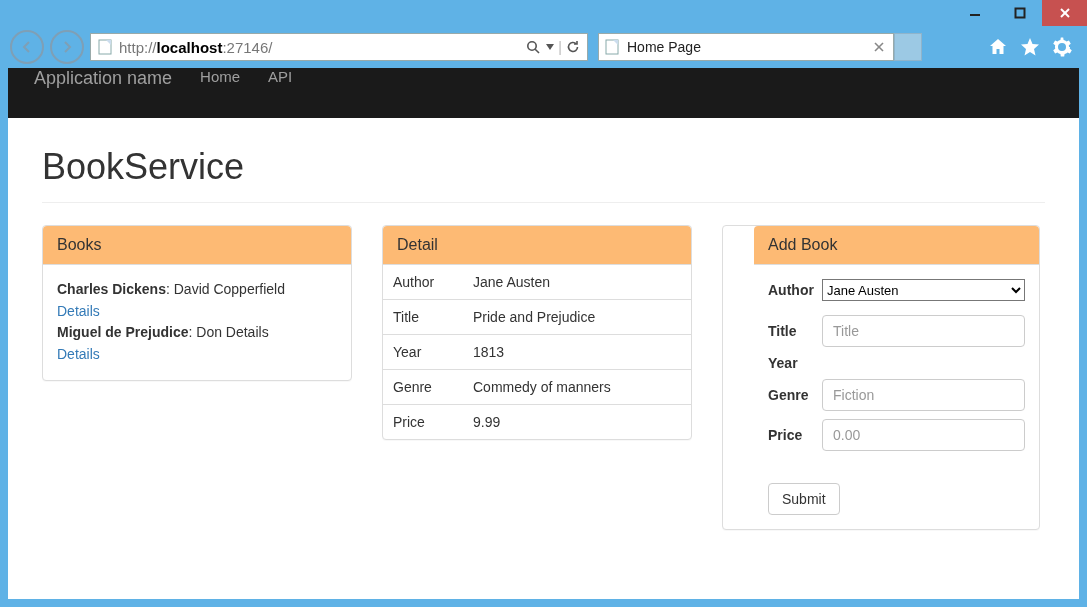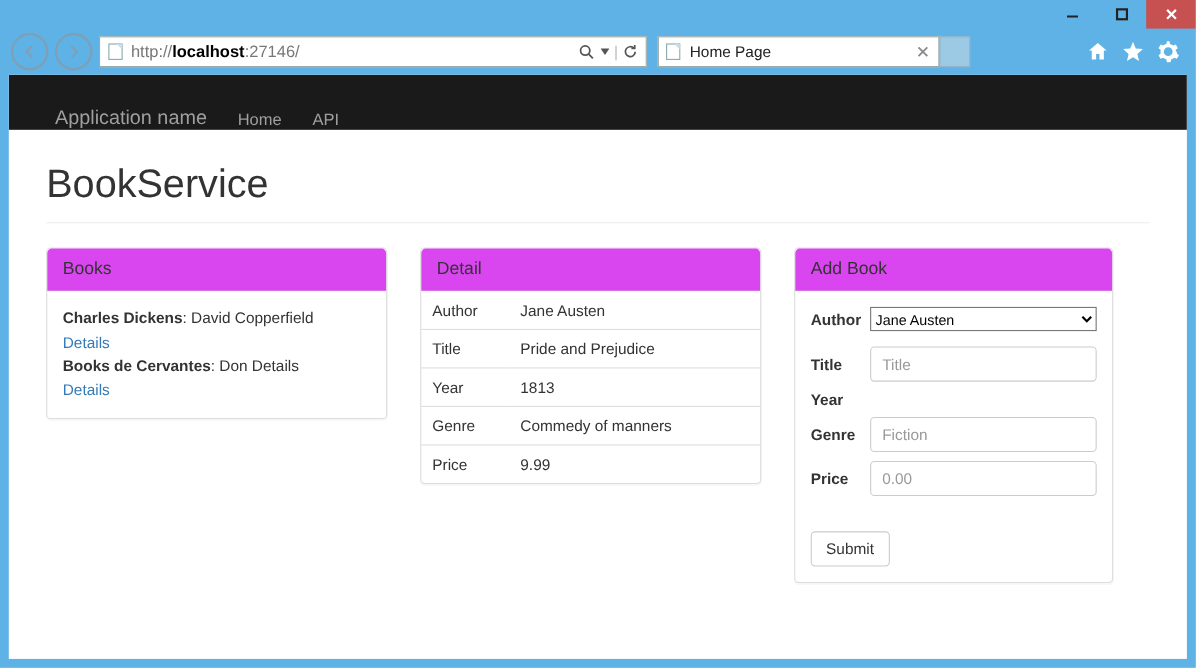--- a/index.html
+++ b/index.html
@@ -21,49 +21,49 @@
   .navbtn svg { stroke: #7f9fb5; fill: none; }
   .urlbox { flex: 0 0 498px; height: 28px; background: #fff; border: 1px solid #9aa; display: flex; align-items: center; padding: 0 4px 0 6px; justify-content: center; }
   .urlbox .pageicon { width: 16px; height: 16px; margin-right: 6px; display: inline-flex; align-items: center; justify-content: center; }
   .urlbox .url { flex: 1; font-size: 15px; color: #777; }
   .urlbox .url b { color: #000; font-weight: 600; }
   .urlbox .search-icon, .urlbox .vbar, .urlbox .refresh-icon, .urlbox .dd-icon { width: 20px; display: inline-flex; align-items: center; justify-content: center; color: #555; }
   .urlbox .dd-icon { width: 14px; }
   .urlbox .vbar { width: 6px; color: #bbb; }
 
   .tabstrip { display: flex; height: 28px; margin-left: 4px; }
-  .tab { width: 256px; background: #fff; border: 1px solid #9aa; display: flex; align-items: center; padding: 0 6px; gap: 6px; }
+  .tab { width: 296px; background: #fff; border: 1px solid #9aa; display: flex; align-items: center; padding: 0 6px; gap: 6px; }
   .tab .tabtitle { flex: 1; font-size: 14px; color: #222; }
   .tab .tabclose { width: 16px; height: 16px; color: #888; display: inline-flex; align-items: center; justify-content: center; cursor: default; }
   .tab .tabicon { width: 16px; height: 16px; }
   .newtab { width: 28px; background: #9cc9e4; border: 1px solid #8fb4cb; }
 
   .toolicons { margin-left: auto; display: flex; gap: 10px; padding-right: 6px; }
   .toolicons .ticon { width: 22px; height: 22px; display: inline-flex; align-items: center; justify-content: center; }
   .toolicons svg { fill: #fff; }
 
   
   .viewport { position: absolute; left: 8px; right: 8px; top: 68px; bottom: 8px; background: #fff; overflow: hidden; }
 
   
-  .navbar { background: #1a1a1a; height: 50px; display: flex; align-items: flex-end; padding: 0 42px; gap: 28px; }
+  .navbar { background: #1a1a1a; height: 50px; display: flex; align-items: flex-start; padding: 0 26px; gap: 28px; }
   .brand { color: #9f9f9f; font-size: 18px; font-weight: 400; }
   .navlink { color: #9f9f9f; font-size: 15px; }
 
   
   .container { padding: 28px 34px; }
   .pagetitle { font-size: 36px; font-weight: 400; color: #333; border-bottom: 1px solid #eee; padding-bottom: 14px; margin-bottom: 22px; }
 
   .row { display: flex; gap: 30px; align-items: flex-start; }
   .panel { border: 1px solid #ddd; border-radius: 4px; background: #fff; box-shadow: 0 1px 1px rgba(0,0,0,0.03); }
-  .panel-heading { background: #d946ef; border-bottom: 1px solid #ddd; border-radius: 4px 4px 0 0; padding: 10px 14px; color: #333; font-size: 16px; }
+  .panel-heading { background: #fdba74; border-bottom: 1px solid #ddd; border-radius: 4px 4px 0 0; padding: 10px 14px; color: #333; font-size: 16px; }
   .panel-body { padding: 14px; font-size: 14px; color: #333; }
   .col1 { flex: 0 0 310px; }
   .col2 { flex: 0 0 310px; }
-  .col3 { flex: 0 0 290px; }
+  .col3 { flex: 0 0 290px; padding-left: 31px; }
 
   .booklist { line-height: 1.55; }
   .booklist b { font-weight: 700; }
   .details-link { color: #337ab7; font-size: 14px; cursor: pointer; }
 
   table.detail { width: 100%; border-collapse: collapse; }
   table.detail td { border-top: 1px solid #ddd; padding: 9px 10px; font-size: 14px; color: #333; }
   table.detail tr:first-child td { border-top: none; }
   table.detail td:first-child { width: 80px; }
 
@@ -196,21 +196,21 @@
       <div class="row">
 
         <div class="panel col1">
           <div class="panel-heading">Books</div>
           <div class="panel-body booklist">
             <div>
               <b>Charles Dickens</b>: <span>David Copperfield</span>
               <br><span class="details-link">Details</span>
             </div>
             <div>
-              <b>Books de Cervantes</b>: <span>Don Details</span>
+              <b>Miguel de Prejudice</b>: <span>Don Details</span>
               <br><span class="details-link">Details</span>
             </div>
           </div>
         </div>
 
         <div class="panel col2">
           <div class="panel-heading">Detail</div>
           <table class="detail">
             <tbody>
                 <tr>

